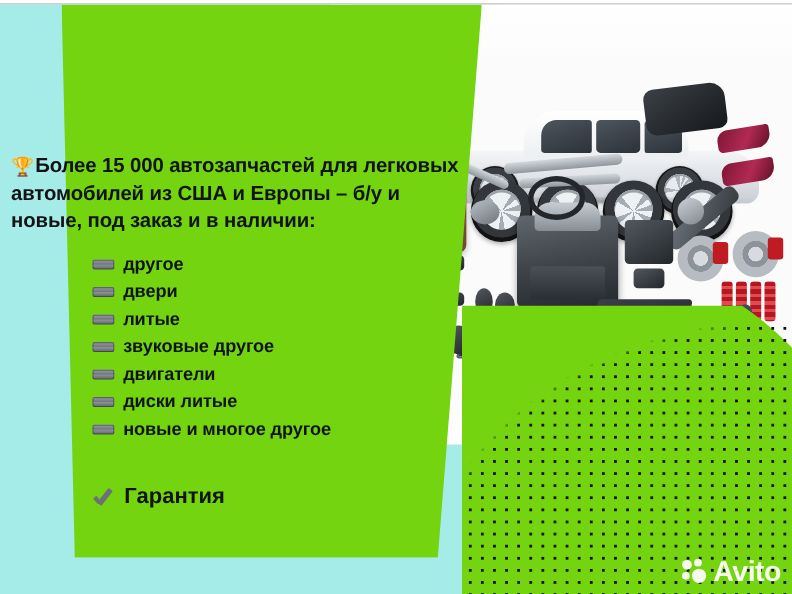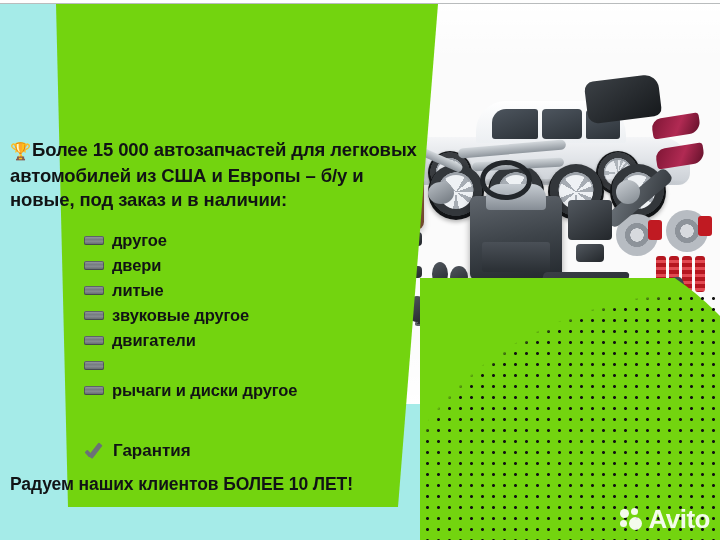--- a/index.html
+++ b/index.html
@@ -478,21 +478,21 @@
     background: linear-gradient(180deg,#9aa0a6 0%,#6f757b 48%,#8d9398 52%,#5d6267 100%);
     box-shadow: inset 0 0 0 1px rgba(40,44,48,.5);
   }
 
   .guarantee {
     position: absolute;
     left: 84px;
     top: 440px;
     display: flex;
     align-items: center;
-    font-size: 17px;
+    font-size: 20px;
     font-weight: bold;
   }
   .check-icon {
     display: inline-block;
     width: 22px;
     height: 22px;
     margin-right: 7px;
     position: relative;
     flex: 0 0 auto;
   }
@@ -673,33 +673,33 @@
       <li>
         <span class="dash-icon"></span>
         <span>звуковые другое</span>
       </li>
       <li>
         <span class="dash-icon"></span>
         <span>двигатели</span>
       </li>
       <li>
         <span class="dash-icon"></span>
+        <span>диски литые</span>
       </li>
       <li>
         <span class="dash-icon"></span>
-        <span>рычаги и диски другое</span>
+        <span>новые и многое другое</span>
       </li>
     </ul>
 
     <div class="guarantee">
       <span class="check-icon"></span>
       <span>Гарантия</span>
     </div>
 
-    <div class="tagline">Радуем наших клиентов БОЛЕЕ 10 ЛЕТ!</div>
   </div>
 
   <div class="avito">
     <span class="avito-mark">
       <i></i>
         <i></i>
         <i></i>
         <i></i>
     </span>
     <span class="avito-word">Avito</span>

